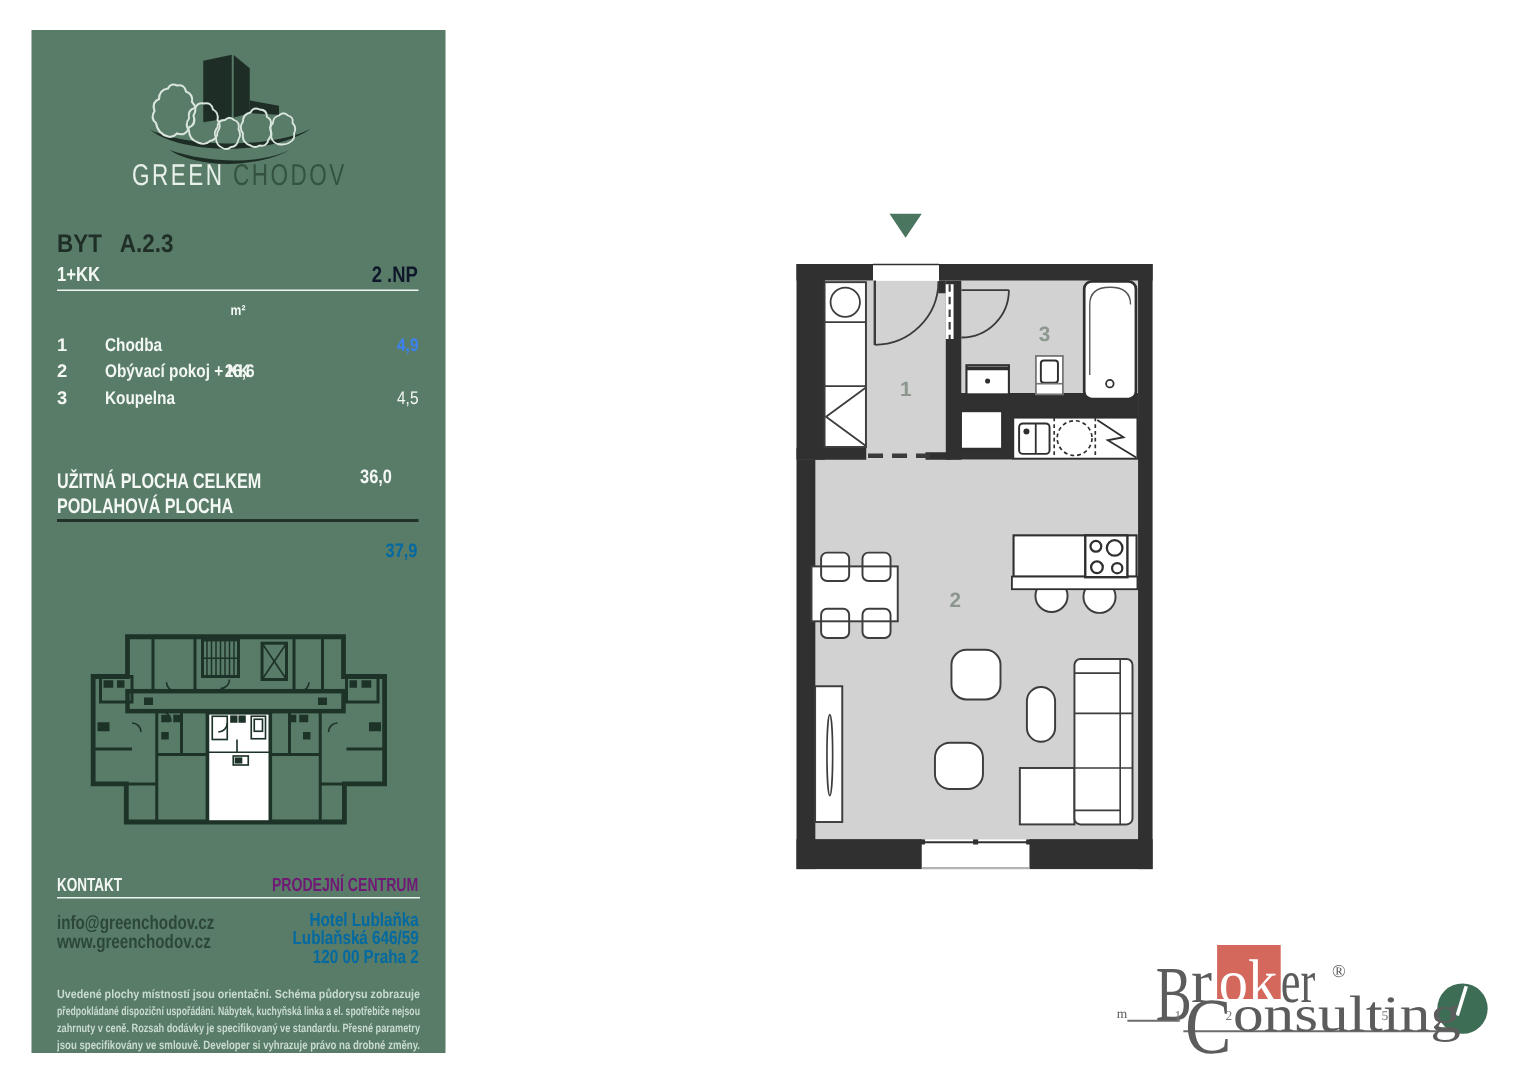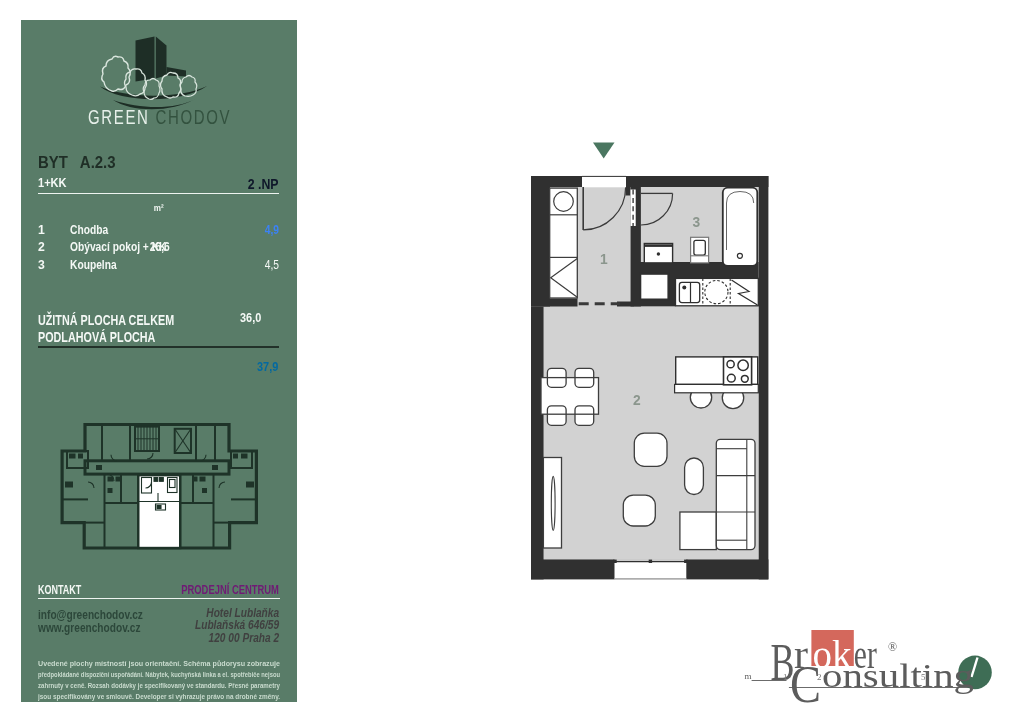--- a/index.html
+++ b/index.html
@@ -162,21 +162,21 @@
 <div class="abs" style="left:38px;top:582.5px;font-size:12.7px;font-weight:700;color:#f4f8f5;transform:scaleX(0.71);transform-origin:0 0;">KONTAKT</div>
 
 <div class="abs" style="left:38px;top:582.5px;width:241.3px;font-size:12.7px;font-weight:700;color:#701a75;text-align:right;"><span style="display:inline-block;transform:scaleX(0.74);transform-origin:100% 0;">PRODEJNÍ CENTRUM</span></div>
 
 <div class="abs" style="left:37.5px;top:597.5px;width:242px;height:1.4px;background:#eef4f0;"></div>
 
 <div class="abs" style="left:38px;top:606.5px;font-size:13px;font-weight:700;color:#2c473a;transform:scaleX(0.78);transform-origin:0 0;">info@greenchodov.cz</div>
 
 <div class="abs" style="left:38px;top:619.5px;font-size:13px;font-weight:700;color:#2c473a;transform:scaleX(0.78);transform-origin:0 0;">www.greenchodov.cz</div>
 
-<div class="abs" style="left:38px;top:606.5px;width:241.3px;font-size:12.7px;font-weight:700;color:#404040;text-align:right;line-height:12.7px;font-style:italic;"><span style="display:inline-block;transform:scaleX(0.8);transform-origin:100% 0;">Hotel Lublaňka<br>Lublaňská 646/59<br>120 00 Praha 2</span></div>
+<div class="abs" style="left:38px;top:606.5px;width:241.3px;font-size:12.7px;font-weight:700;color:#0369a1;text-align:right;line-height:12.7px;"><span style="display:inline-block;transform:scaleX(0.8);transform-origin:100% 0;">Hotel Lublaňka<br>Lublaňská 646/59<br>120 00 Praha 2</span></div>
 
 <svg class="abs" style="left:38px;top:655px;" width="244" height="48" viewBox="0 0 244 48">
   <g font-family="Liberation Sans, sans-serif" font-size="8" font-weight="700" fill="#c9dbce">
     <text x="0" y="10.5" textLength="242" lengthAdjust="spacingAndGlyphs">Uvedené plochy místností jsou orientační. Schéma půdorysu zobrazuje</text>
     <text x="0" y="21.8" textLength="242" lengthAdjust="spacingAndGlyphs">předpokládané dispoziční uspořádání. Nábytek, kuchyňská linka a el. spotřebiče nejsou</text>
     <text x="0" y="33.1" textLength="242" lengthAdjust="spacingAndGlyphs">zahrnuty v ceně. Rozsah dodávky je specifikovaný ve standardu. Přesné parametry</text>
     <text x="0" y="44.4" textLength="242" lengthAdjust="spacingAndGlyphs">jsou specifikovány ve smlouvě. Developer si vyhrazuje právo na drobné změny.</text>
   </g>
 </svg>
 

